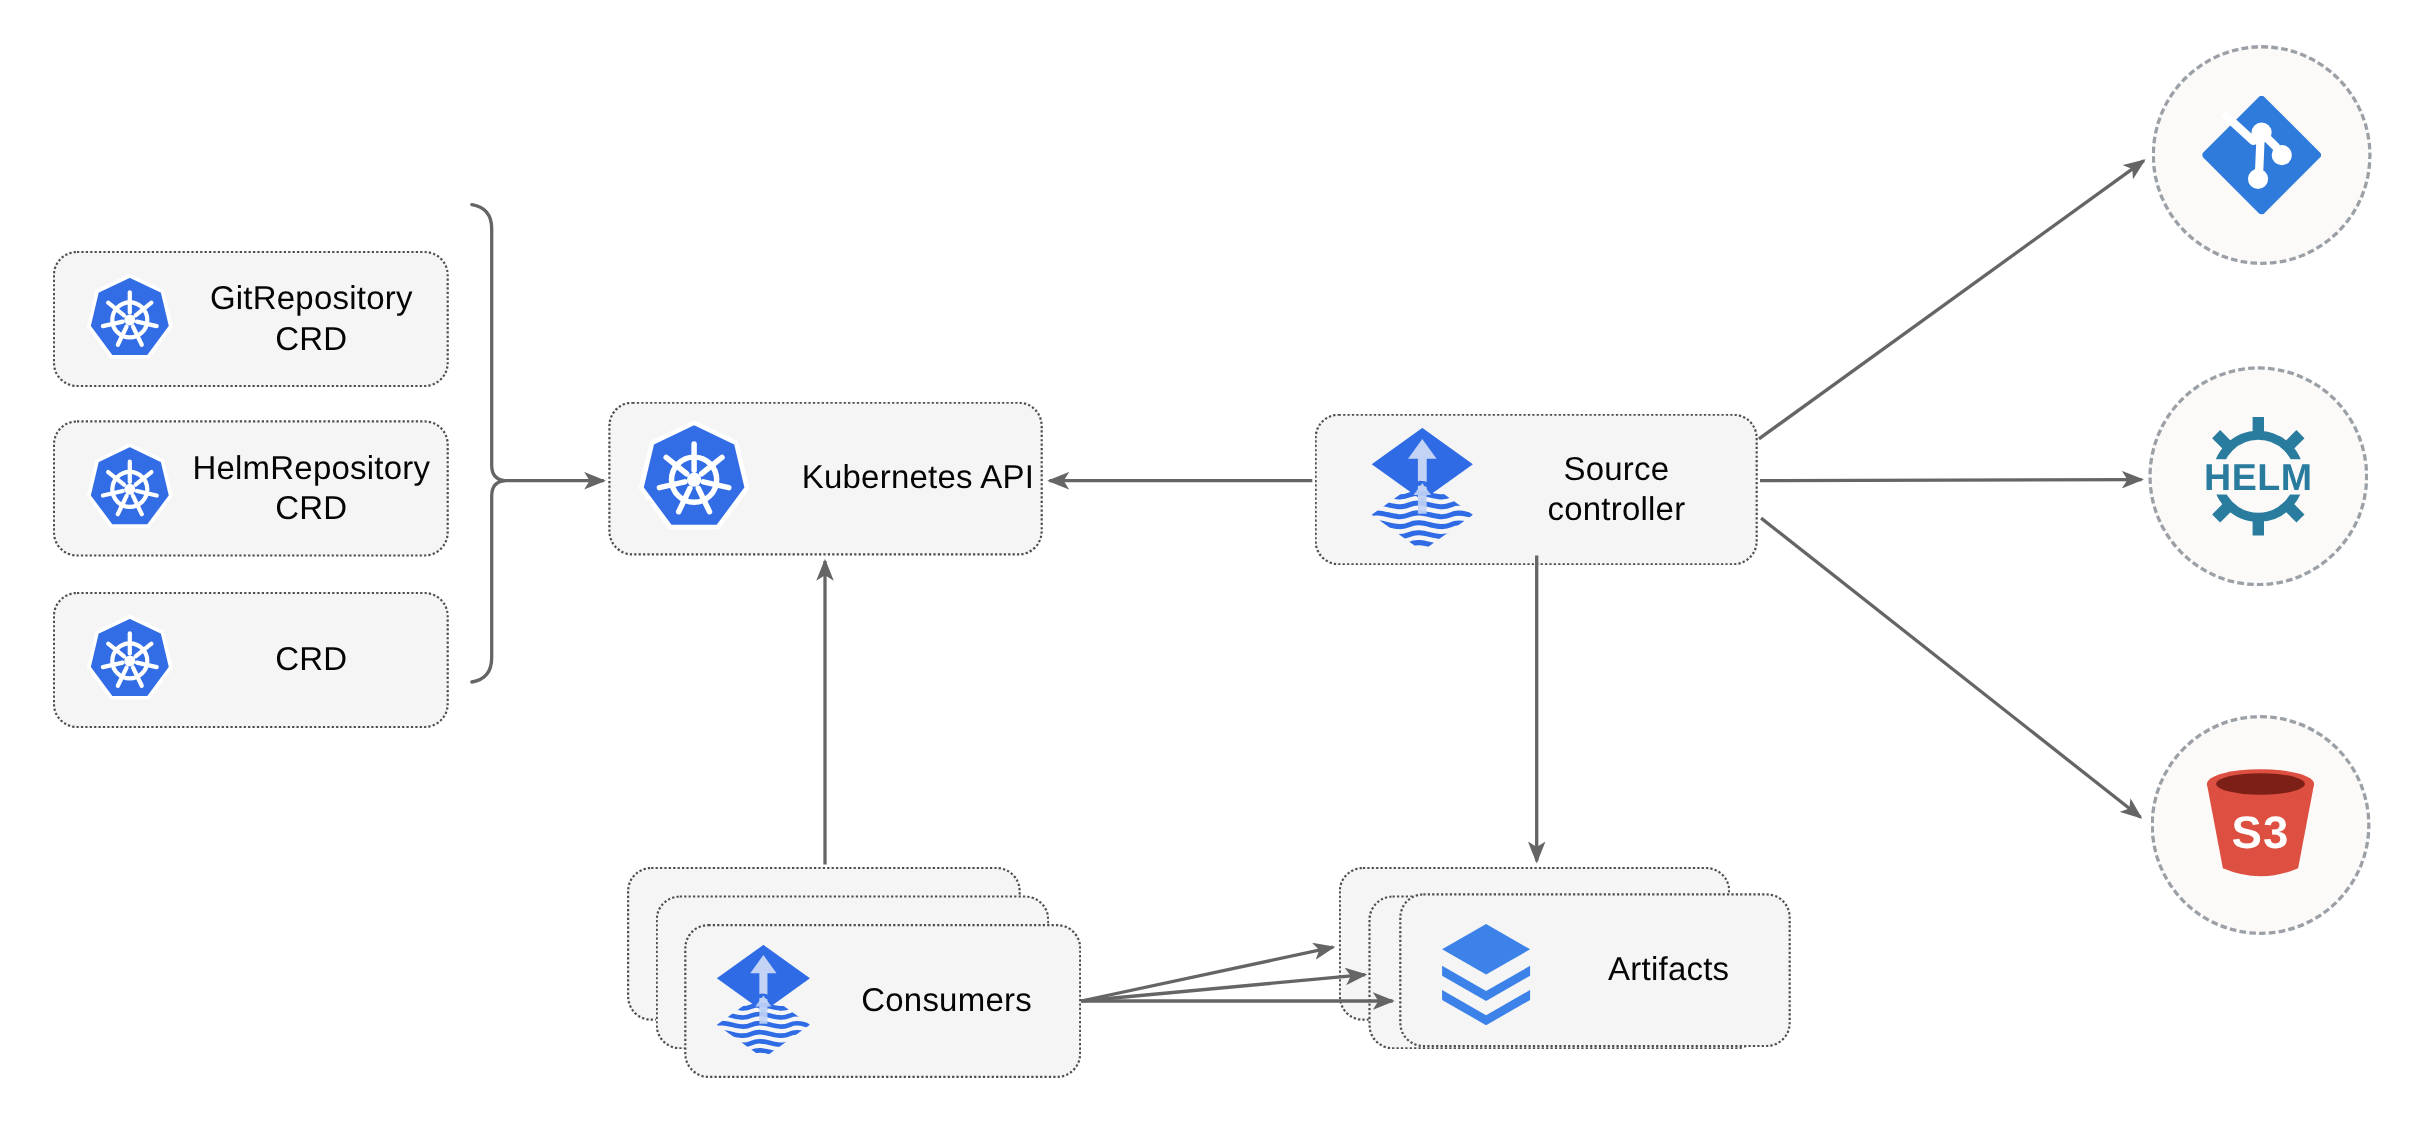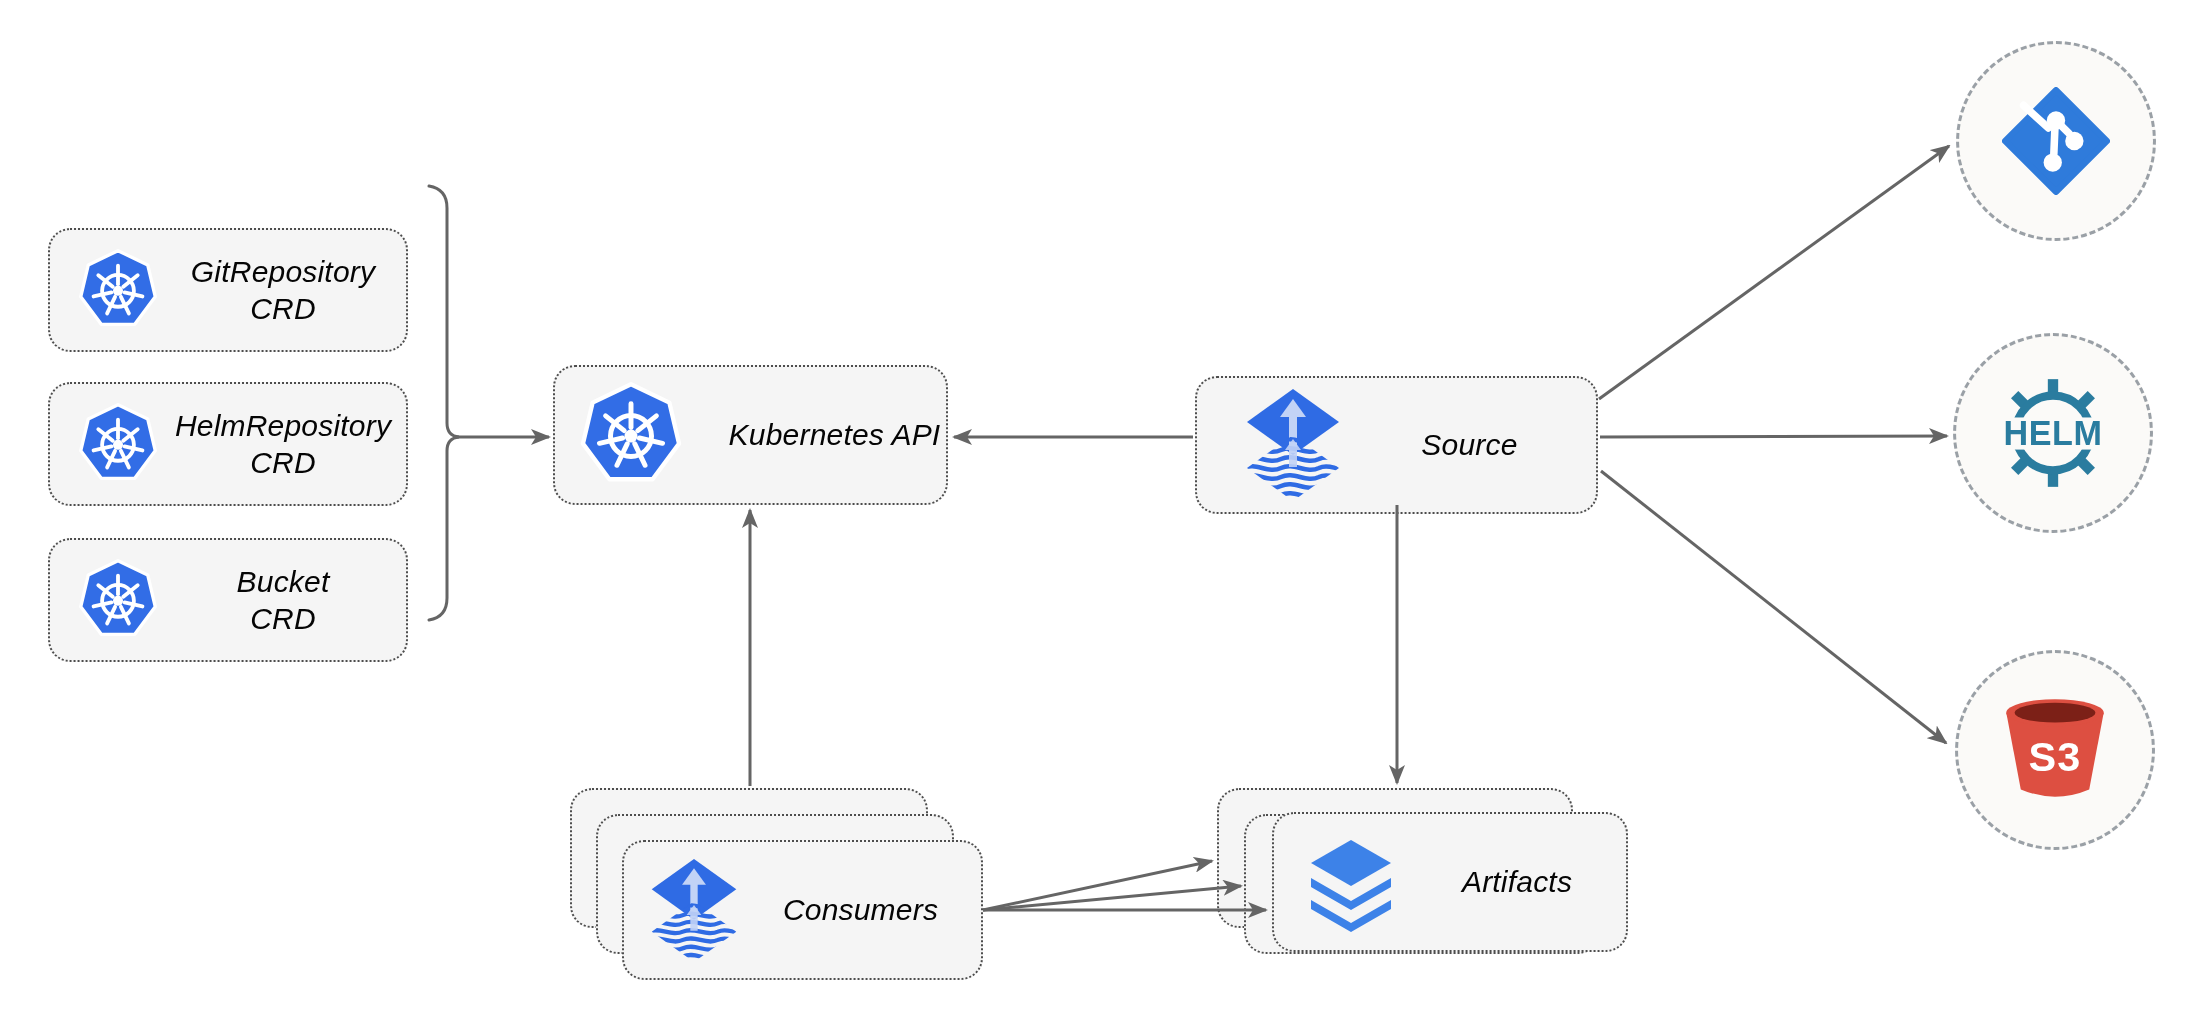--- a/index.html
+++ b/index.html
@@ -7,21 +7,20 @@
        font-family:"Liberation Sans",sans-serif;}
   .canvas{position:absolute;inset:0;}
 
   
   .node,.stack-box{
     position:absolute;
     background:#f5f5f5;
     border:2px dotted #4d4d4d;
     border-radius:22px;
     box-sizing:border-box;
-    font-style:italic;
   }
   .node{display:flex;align-items:center;z-index:10;}
   .stack-box{z-index:9;}
   .stack-box.front{display:flex;align-items:center;z-index:11;}
 
   .label{
     flex:1;text-align:center;color:#050505;
     font-size:30px;line-height:1.25;letter-spacing:0.2px;
   }
 
@@ -164,38 +163,38 @@
       <div>HelmRepository</div>
       <div>CRD</div>
     </div>
   </div>
 
   <div class="node" style="left:48px;top:538px;width:360px;height:124px;padding-left:26px;">
     <svg class="icon" width="84" height="82">
         <use href="#icon-k8s"></use>
       </svg>
     <div class="label">
-      <div>Bucket</div>
       <div>CRD</div>
     </div>
   </div>
 
   <div class="node" style="left:553px;top:365px;width:395px;height:140px;padding-left:22px;gap:38px;">
     <svg class="icon" width="108" height="106">
         <use href="#icon-k8s"></use>
       </svg>
     <div class="label">Kubernetes API</div>
   </div>
 
   <div class="node" style="left:1195px;top:376px;width:403px;height:138px;padding-left:46px;">
     <svg class="icon" width="100" height="112">
         <use href="#icon-flux"></use>
       </svg>
     <div class="label">
       <div>Source</div>
+      <div>controller</div>
     </div>
   </div>
 
   <div class="stack-box" style="left:570px;top:788px;width:358px;height:140px;"></div>
   <div class="stack-box" style="left:596px;top:814px;width:358px;height:140px;"></div>
   <div class="stack-box front" style="left:622px;top:840px;width:361px;height:140px;padding-left:24px;">
     <svg class="icon" width="92" height="103">
         <use href="#icon-flux"></use>
       </svg>
     <div class="label">Consumers</div>

